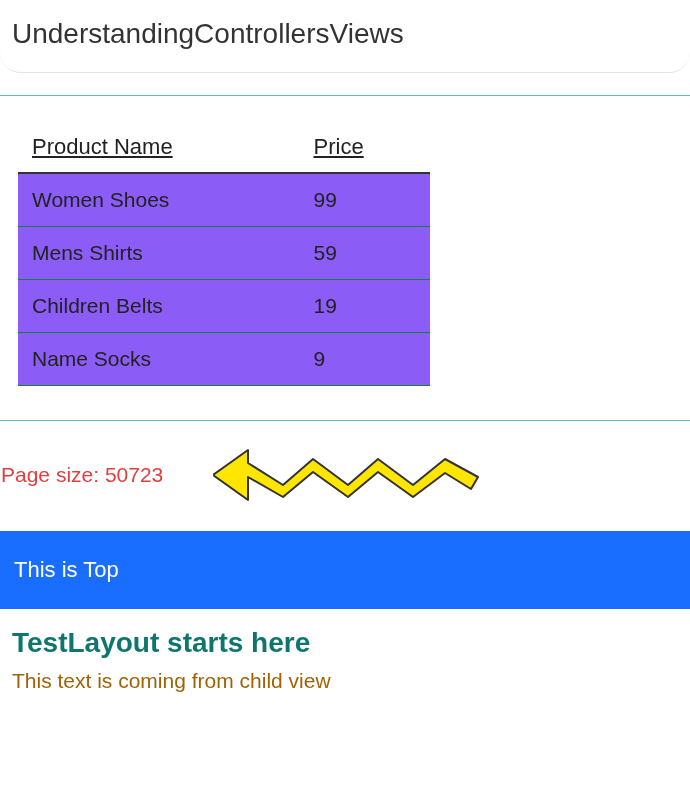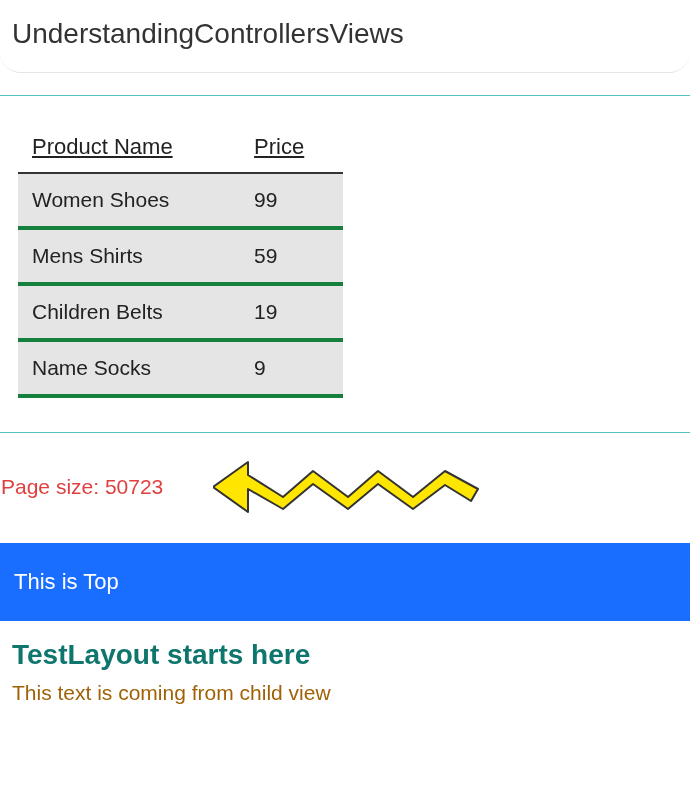--- a/index.html
+++ b/index.html
@@ -20,38 +20,38 @@
     .teal-line {
       height: 1px;
       background: #5bc0c0;
       margin-top: 22px;
     }
     .table-wrap {
       padding: 28px 18px 28px 18px;
     }
     table {
       border-collapse: collapse;
-      width: 325px;
+      width: 412px;
     }
     thead th {
       text-align: left;
       font-size: 22px;
       font-weight: 400;
       color: #222;
       padding: 10px 14px 12px 14px;
       text-decoration: underline;
       border-bottom: 2px solid #333;
     }
     tbody td {
       font-size: 21px;
       font-weight: 400;
       color: #222;
       padding: 14px 14px;
-      background: #e5e5e5;
-      border-bottom: 4px solid #15803d;
+      background: #8b5cf6;
+      border-bottom: 1px solid #15803d;
     }
     .teal-line-2 {
       height: 1px;
       background: #5bc0c0;
       margin-top: 6px;
     }
     .page-size-row {
       display: flex;
       align-items: center;
       padding: 24px 12px 26px 1px;

